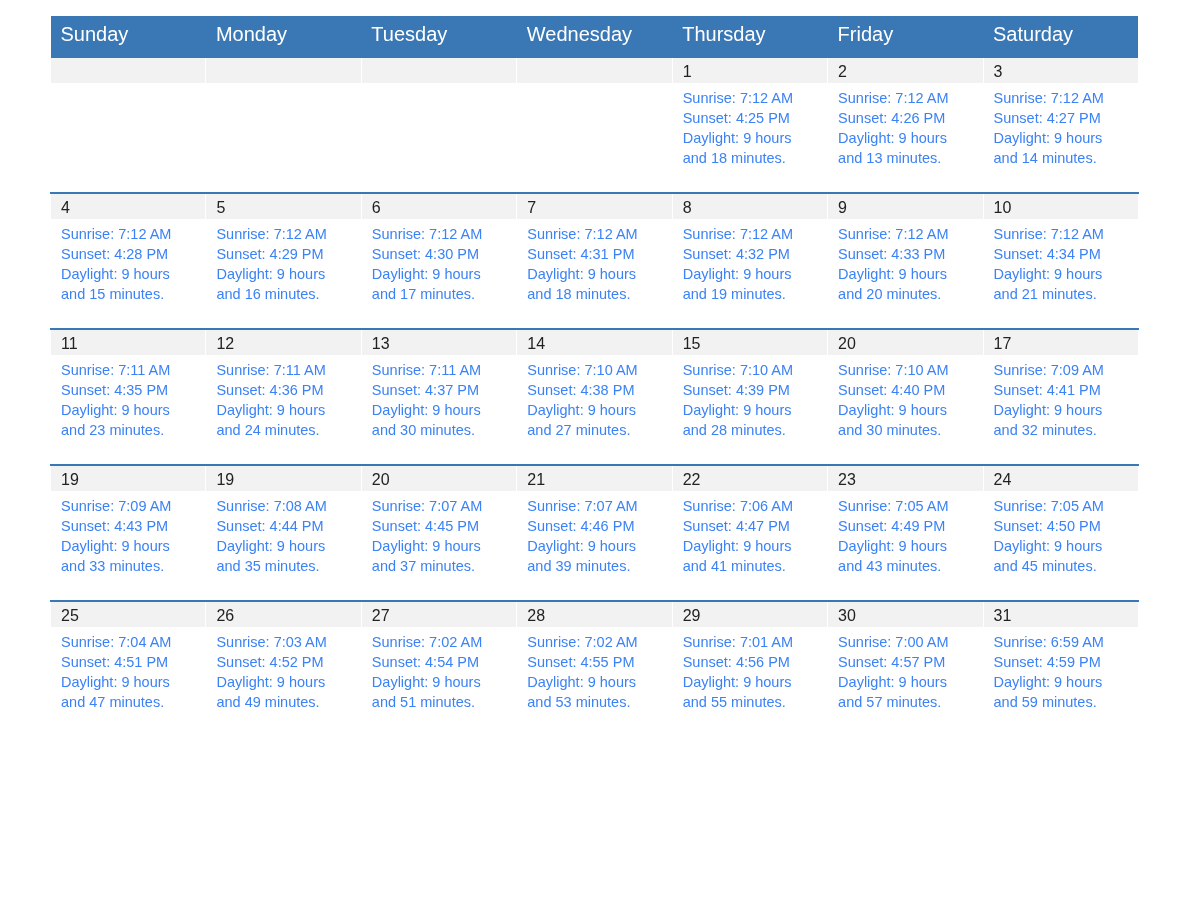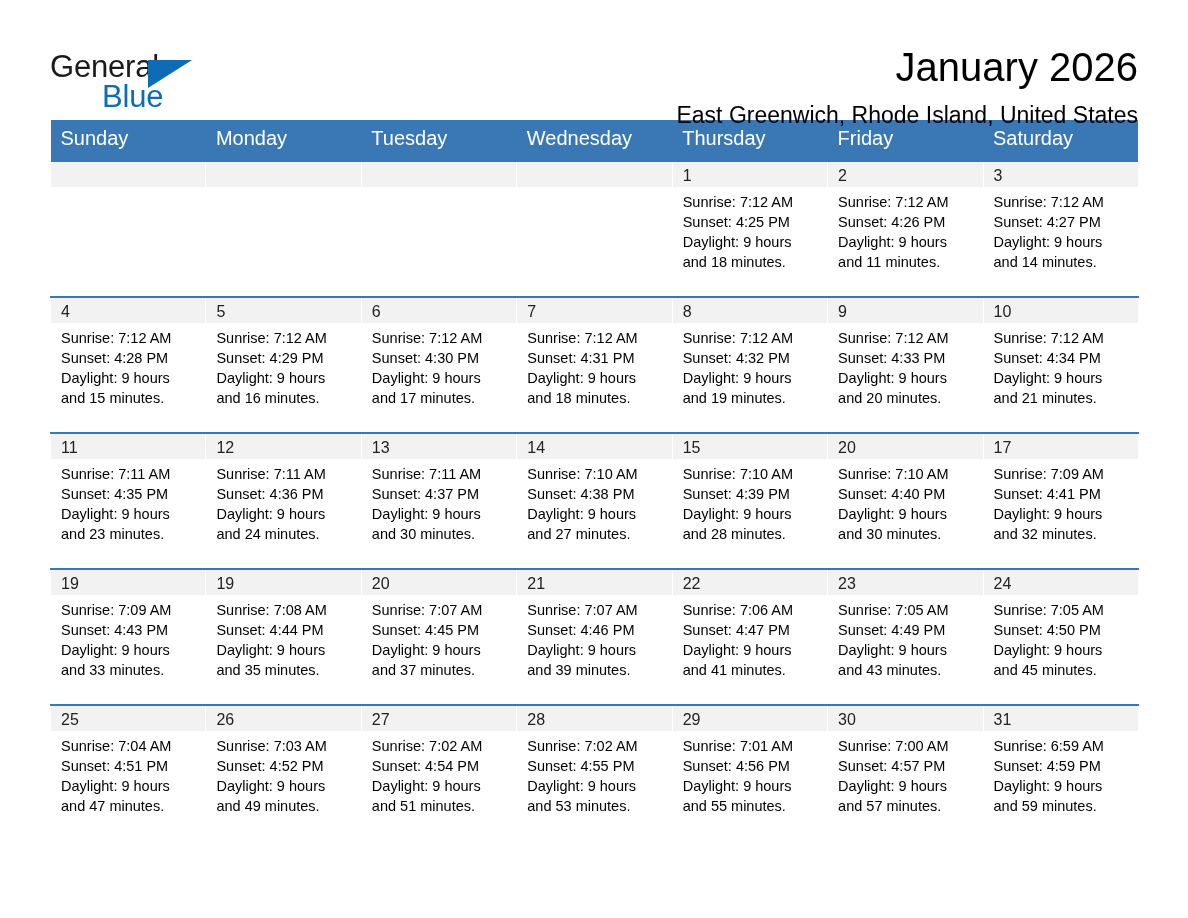--- a/index.html
+++ b/index.html
@@ -133,45 +133,31 @@
     line-height: 22px;
     color: #222222;
   }
   .cell.empty .daynum-band {
     background: #f2f2f2;
   }
   .cell-body {
     padding: 5px 0 0 10px;
     font-size: 14.5px;
     line-height: 20px;
-    color: #000000;
+    color: #3b82f6;
   }
   .cell-body div {
     white-space: nowrap;
   }
 </style>
 </head>
 <body>
 
 <div class="page">
 
-  <div class="header">
-
-    <div class="brand">
-      <span class="brand-line1">General</span>
-      <span class="brand-triangle"></span>
-      <span class="brand-line2">Blue</span>
-    </div>
-
-    <div class="titles">
-      <div class="month-title">January 2026</div>
-      <div class="location-title">East Greenwich, Rhode Island, United States</div>
-    </div>
-
-  </div>
 
   <table class="calendar">
     <colgroup>
       <col>
         <col>
         <col>
         <col>
         <col>
         <col>
         <col>
@@ -224,21 +210,21 @@
               </div>
             </div>
           </td>
           <td>
             <div class="cell">
               <div class="daynum-band">2</div>
               <div class="cell-body">
                 <div>Sunrise: 7:12 AM</div>
                 <div>Sunset: 4:26 PM</div>
                 <div>Daylight: 9 hours</div>
-                <div>and 11 minutes.</div>
+                <div>and 13 minutes.</div>
               </div>
             </div>
           </td>
           <td>
             <div class="cell">
               <div class="daynum-band">3</div>
               <div class="cell-body">
                 <div>Sunrise: 7:12 AM</div>
                 <div>Sunset: 4:27 PM</div>
                 <div>Daylight: 9 hours</div>

